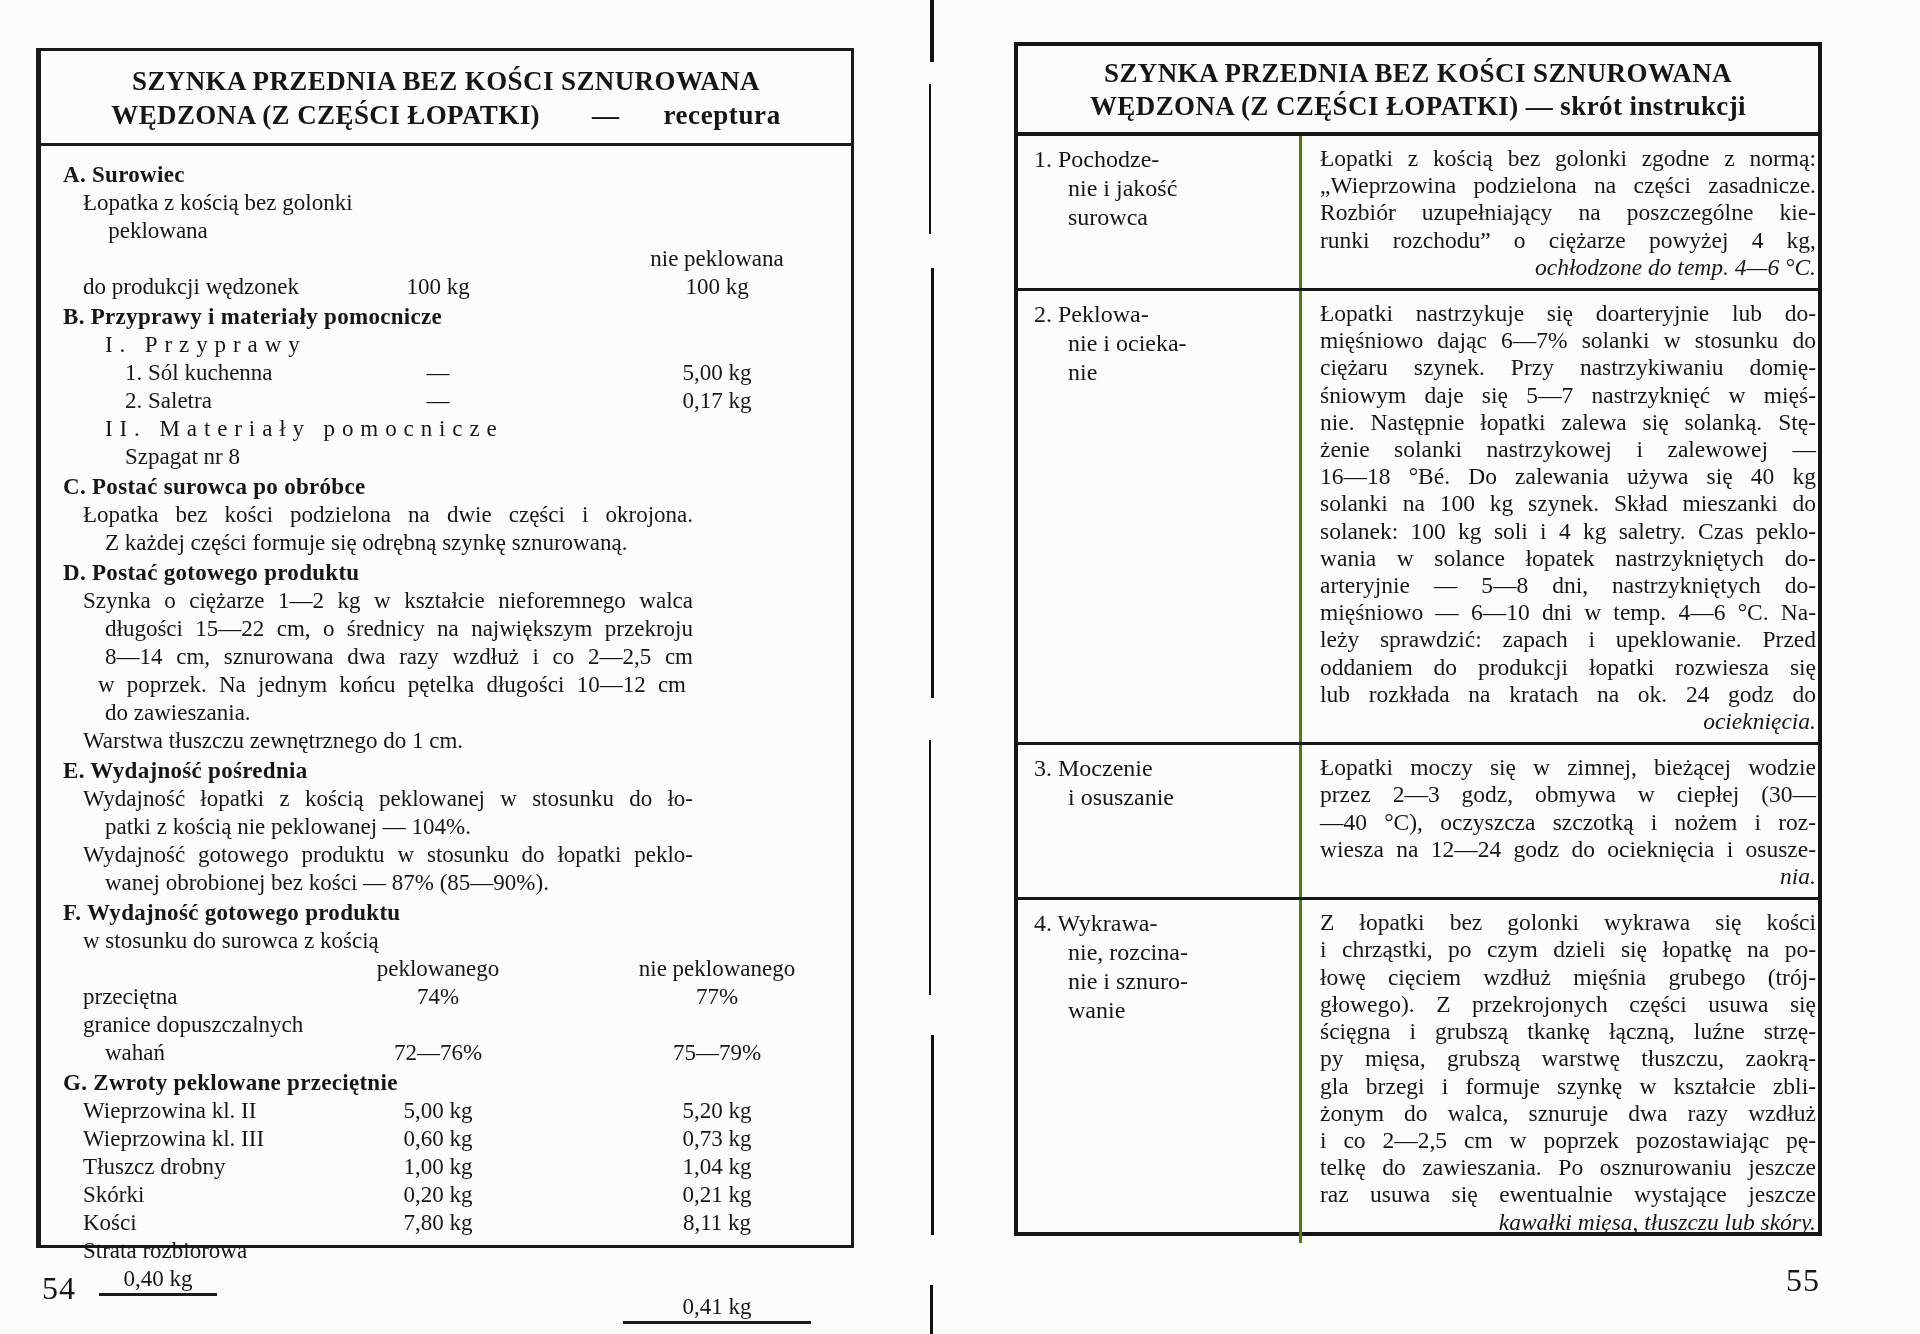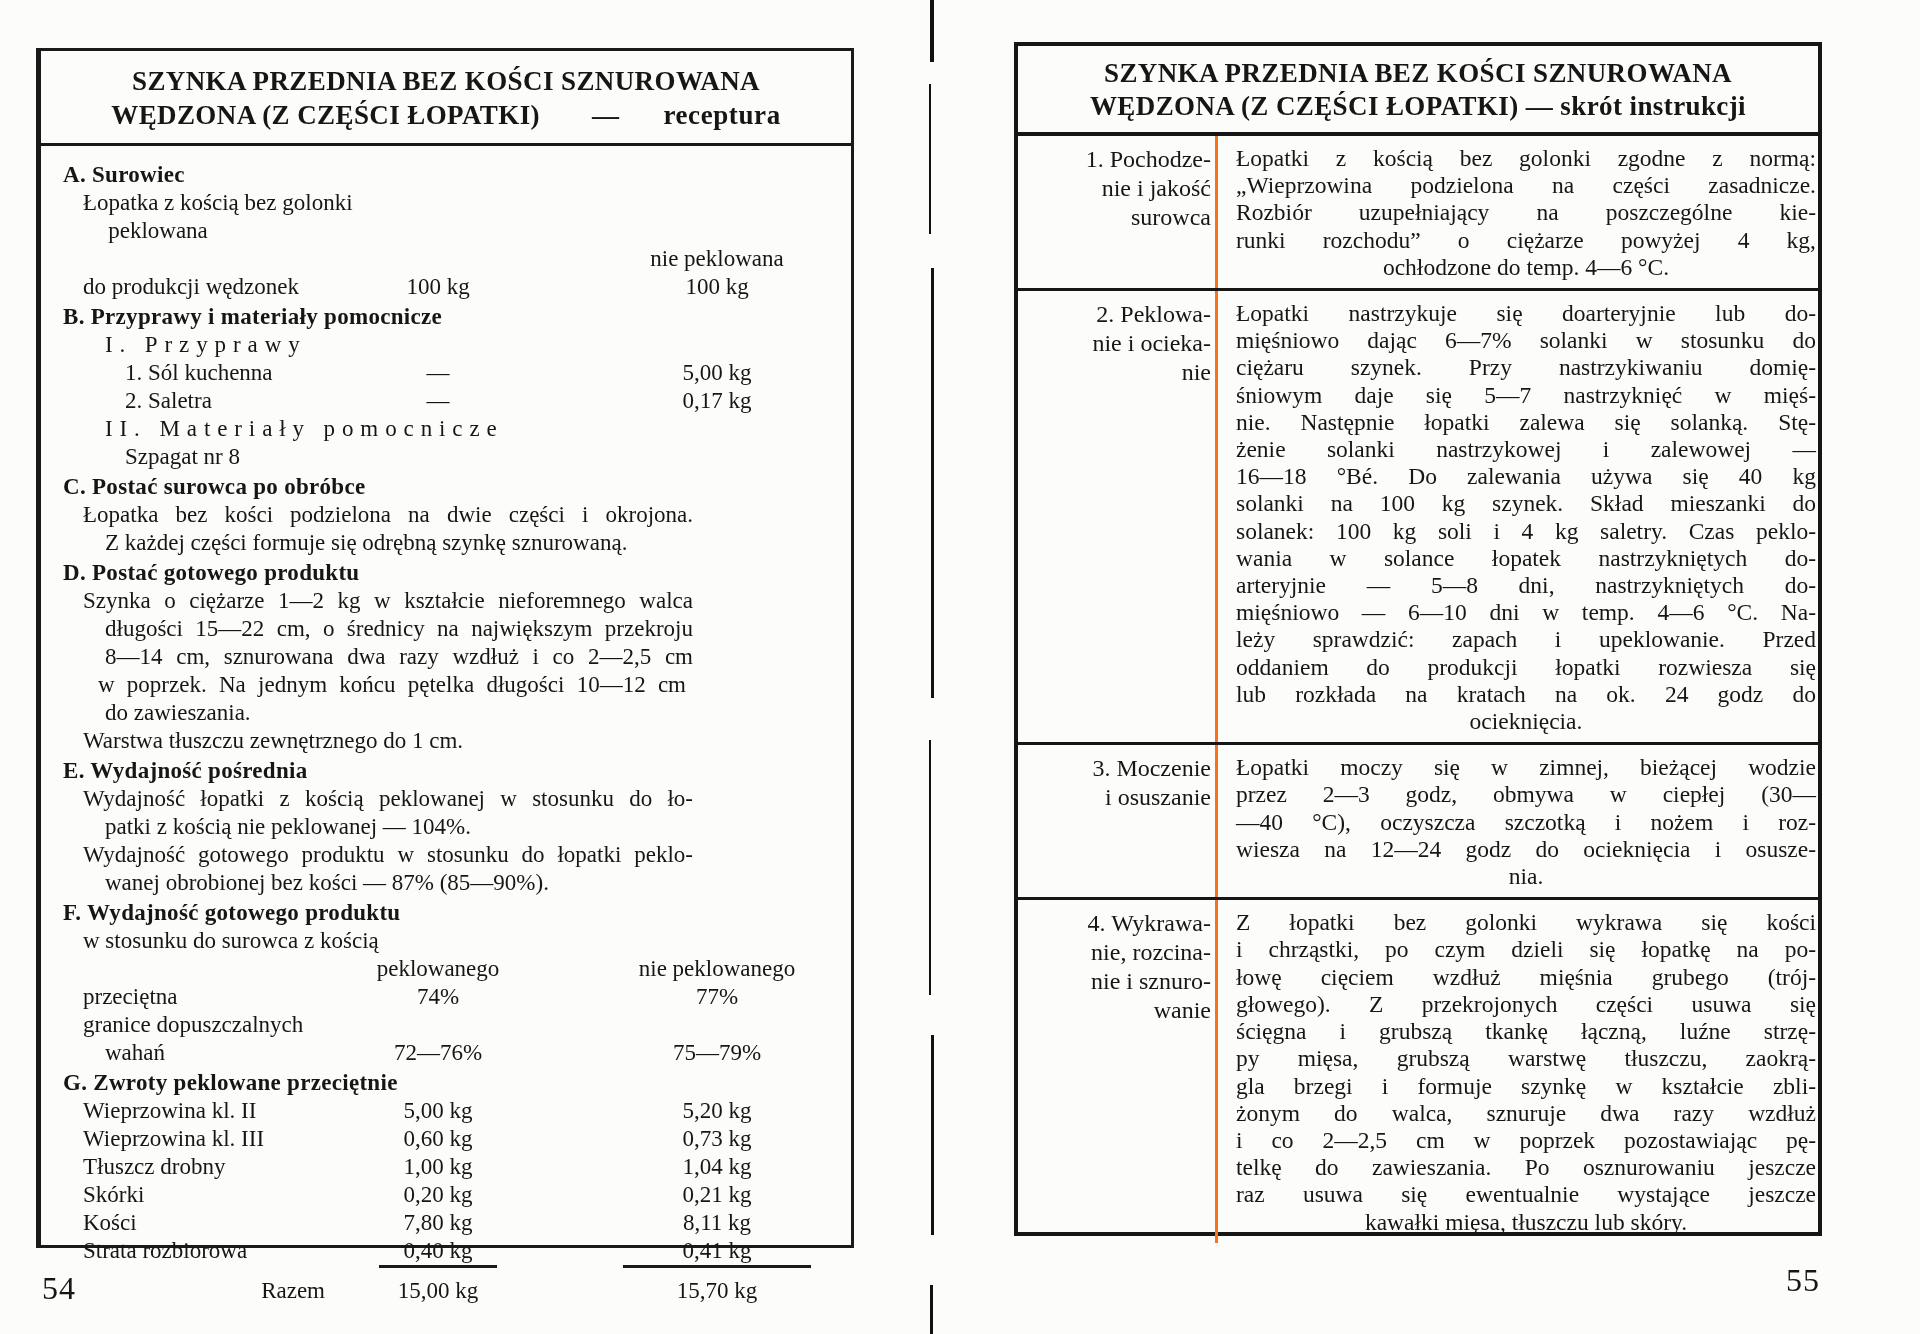--- a/index.html
+++ b/index.html
@@ -51,27 +51,27 @@
   }
   .rp-titlebar {
     border-bottom:4px solid #161616; padding:11px 6px 9px;
     text-align:center; font-weight:bold; font-size:27px; line-height:33px;
     letter-spacing:0.4px; flex:none;
   }
   .rp-rows { flex:1; display:flex; flex-direction:column; }
   .rrow { display:flex; border-bottom:3px solid #161616; }
   .rrow:last-child { border-bottom:none; flex:1; }
   .rlab {
-    flex:none; width:200px; border-right:3px solid #f97316;
-    padding:9px 4px 8px 16px; font-size:24px; line-height:29px;text-align:right;
+    flex:none; width:284px; border-right:3px solid #4d7c0f;
+    padding:9px 4px 8px 16px; font-size:24px; line-height:29px;
   }
   .rlab .cont { padding-left:34px; }
   .rtxt { flex:1; padding:9px 2px 7px 18px; font-size:23.5px; line-height:27.2px; }
   .rtxt .jl { text-align:justify; text-align-last:justify; }
-  .rtxt .ll { text-align:center; }
+  .rtxt .ll { text-align:right;font-style:italic; }
 
   
   .gut { position:absolute; background:#111; }
 
   .pageno { position:absolute; font-size:32px; letter-spacing:1px; }
   #pageno-left  { left:42px;  top:1270px; }
   #pageno-right { left:1786px; top:1262px; }
 </style>
 </head>
 <body>
@@ -165,21 +165,21 @@
         <div class="lc" style="margin-left: 20px;">
           <span class="lab" style="width: 280px;">Skórki</span>
           <span class="c1">0,20 kg</span>
           <span class="c2">0,21 kg</span>
         </div>
         <div class="lc" style="margin-left: 20px;">
           <span class="lab" style="width: 280px;">Kości</span>
           <span class="c1">7,80 kg</span>
           <span class="c2">8,11 kg</span>
         </div>
-        <div class="lc ul" style="margin-left: 20px;">
+        <div class="lc ul" style="margin-left: 20px; flex-direction: column;">
           <span class="lab" style="width: 280px;">Strata rozbiorowa</span>
           <span class="c1">0,40 kg</span>
           <span class="c2">0,41 kg</span>
         </div>
         <div class="lc tot" style="margin-left: 20px;">
           <span class="lab" style="width: 280px;">Razem</span>
           <span class="c1">15,00 kg</span>
           <span class="c2">15,70 kg</span>
         </div>
       </div>

